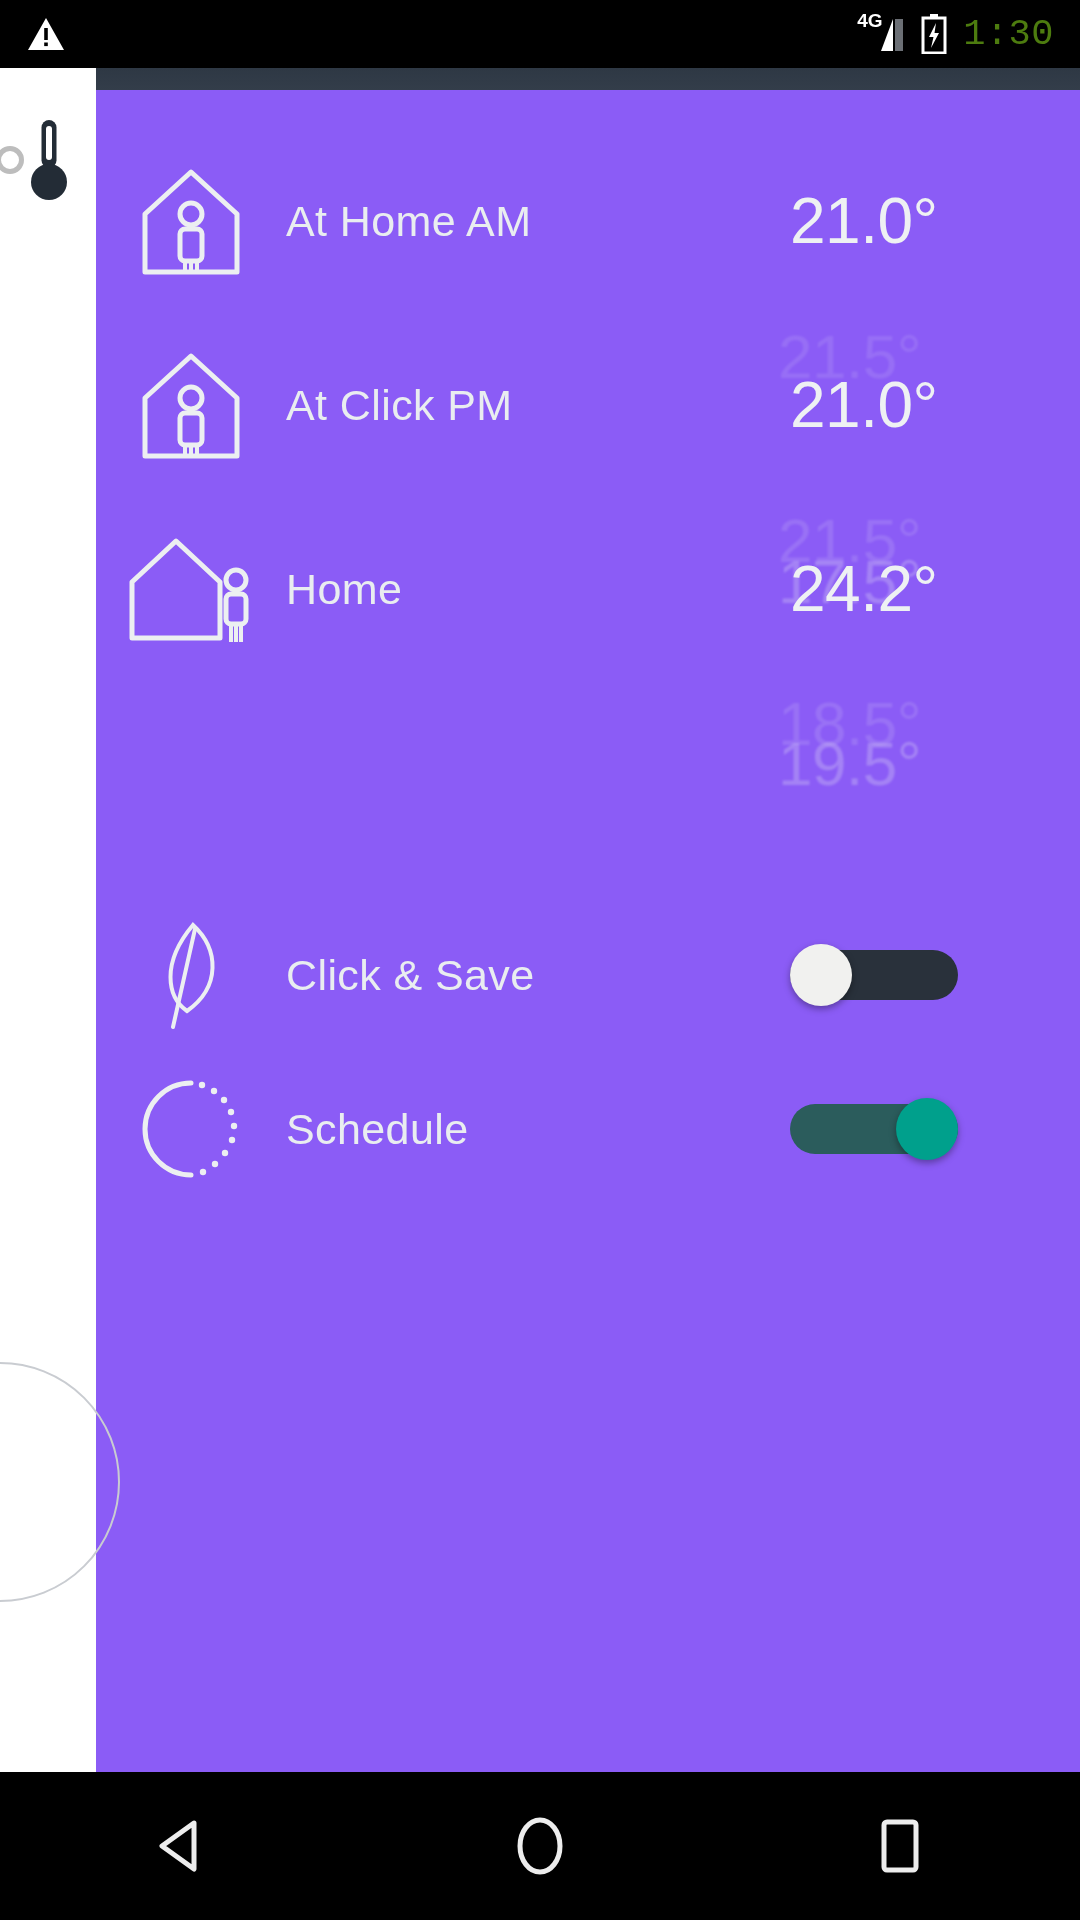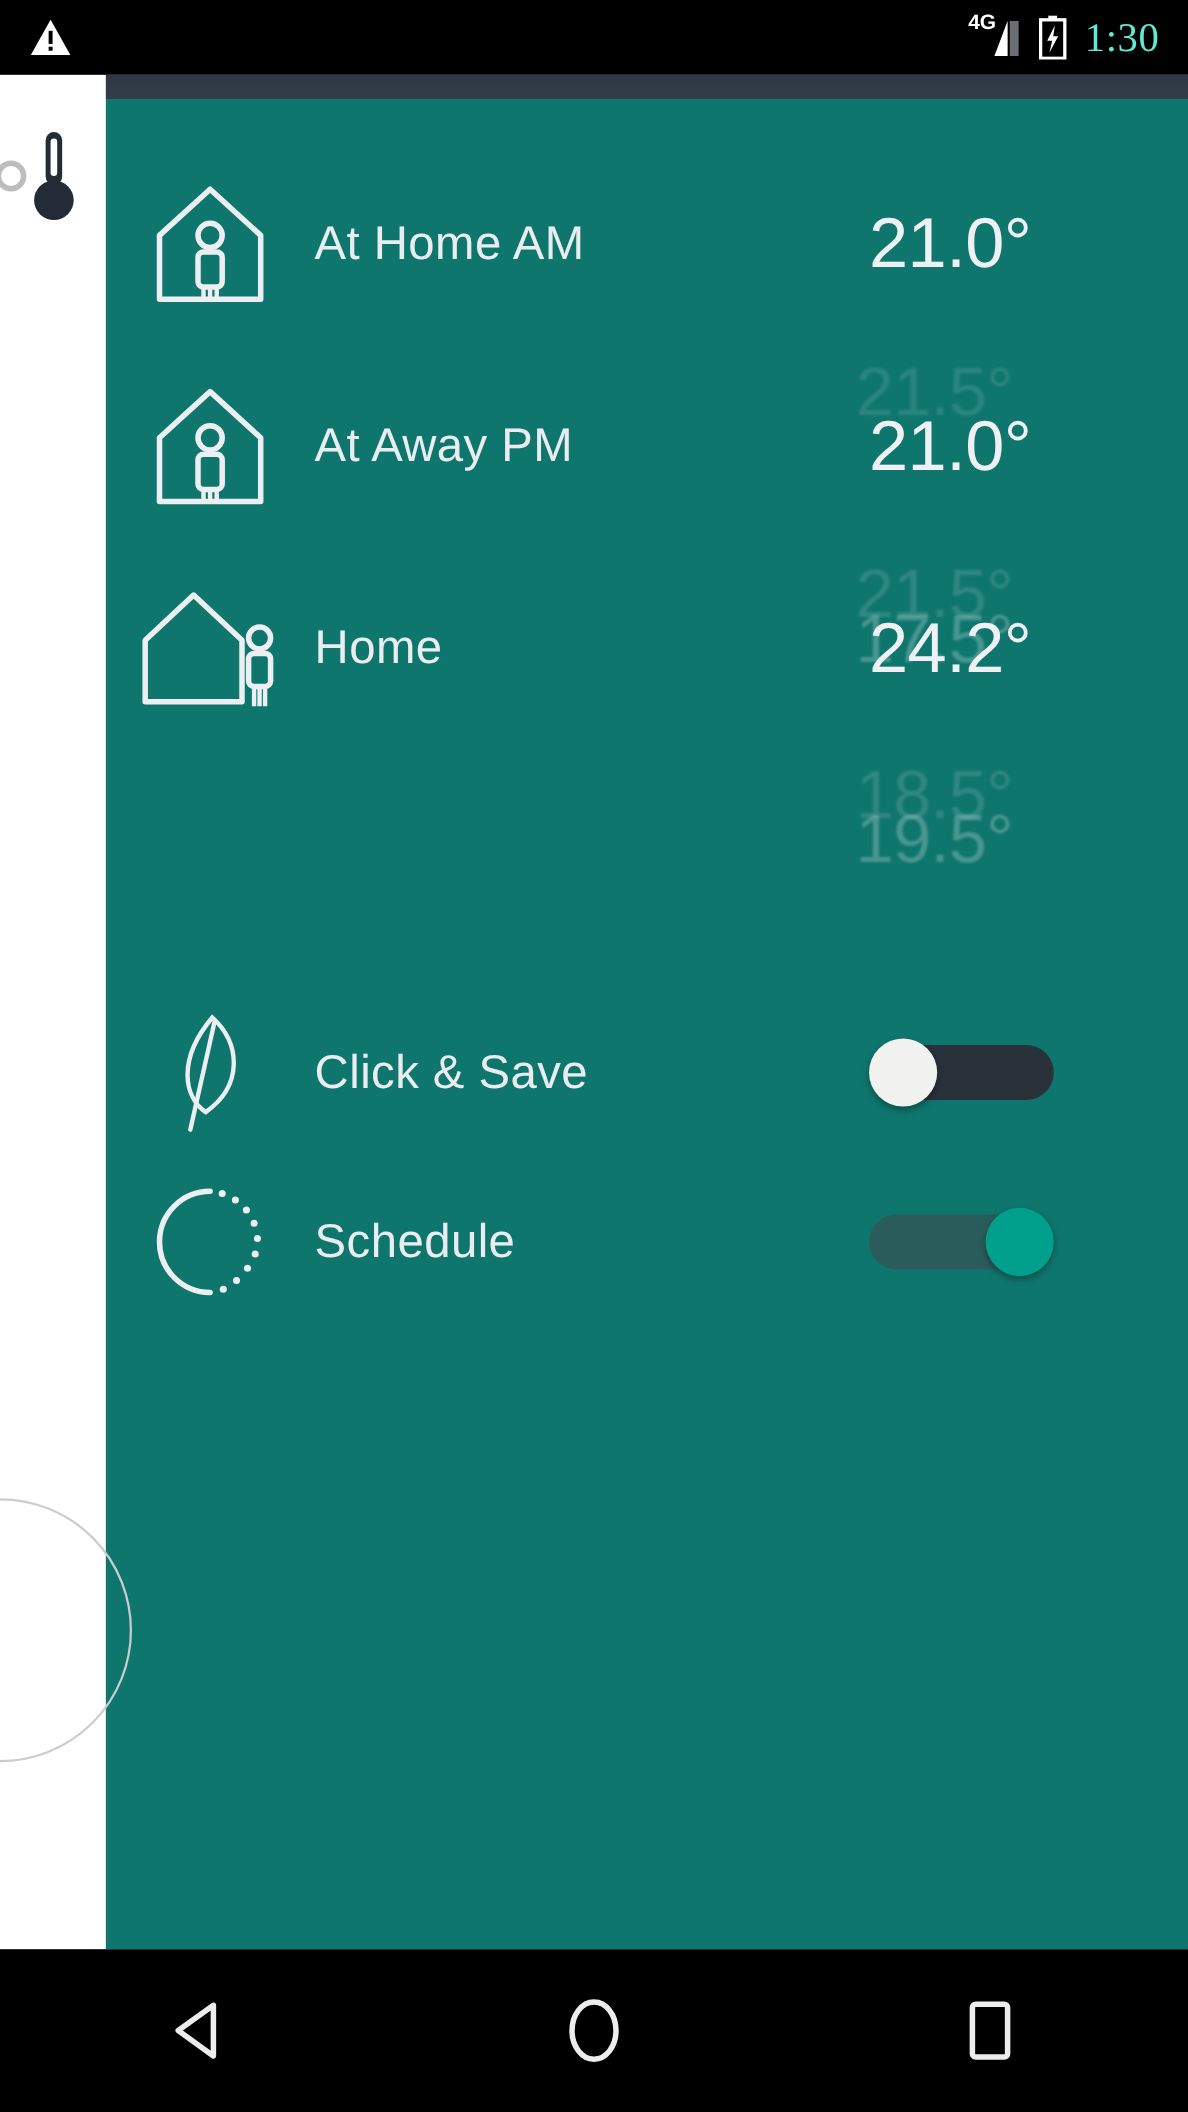--- a/index.html
+++ b/index.html
@@ -21,22 +21,22 @@
     position:absolute; top:0; left:0;
     width:1080px; height:68px;
     background:#000000;
     display:flex; align-items:center;
     padding:0 26px;
     z-index:40;
   }
   .sb-left{ display:flex; align-items:center; }
   .sb-right{ margin-left:auto; display:flex; align-items:center; gap:16px; }
   .sb-time{
-    color:#5eead4; font-size:37px; letter-spacing:0.5px;
-    font-family:Liberation Serif, serif;
+    color:#4d7c0f; font-size:37px; letter-spacing:0.5px;
+    font-family:Liberation Mono, monospace;
   }
   .warn-ico{ width:40px; height:36px; display:block; }
   .sig-wrap{ position:relative; width:46px; height:38px; }
   .sig-4g{
     position:absolute; top:-4px; left:-2px;
     color:#fff; font-size:19px; font-weight:bold; line-height:1;
   }
   .batt{ width:26px; height:40px; display:block; }
 
   
@@ -61,21 +61,21 @@
     left:-120px; bottom:170px;
     width:240px; height:240px;
     border:2px solid #c9ccd1;
     border-radius:50%;
   }
 
   
   .panel{
     position:absolute; top:68px; left:96px;
     width:984px; height:1704px;
-    background:#0f766e;
+    background:#8b5cf6;
     overflow:hidden;
     z-index:5;
   }
   .panel-topshade{
     position:absolute; top:0; left:0; width:100%; height:22px;
     background:linear-gradient(180deg,#2e3844 0%,#333d4a 100%);
   }
 
   
   .row{
@@ -219,21 +219,21 @@
 
     <div class="row" style="top:262px">
       <div class="row-ico">
         <svg width="108" height="115" viewBox="0 0 108 115">
           <path d="M8 50 L54 8 L100 50 L100 108 L8 108 Z" fill="none" stroke="#eceff1" stroke-width="5" stroke-linejoin="round"></path>
           <circle cx="54" cy="50" r="11" fill="none" stroke="#eceff1" stroke-width="5"></circle>
           <rect x="43" y="65" width="22" height="32" rx="5" fill="none" stroke="#eceff1" stroke-width="5"></rect>
           <path d="M48 97 L48 108 M60 97 L60 108 M54 97 L54 108" stroke="#eceff1" stroke-width="4"></path>
         </svg>
       </div>
-      <div class="row-label">At Away PM</div>
+      <div class="row-label">At Click PM</div>
       <div class="row-temp">21.0°</div>
     </div>
 
     <div class="row" style="top:446px">
       <div class="row-ico">
         <svg width="130" height="115" viewBox="0 0 130 115">
           <path d="M6 50 L50 9 L94 50 L94 106 L6 106 Z" fill="none" stroke="#eceff1" stroke-width="5" stroke-linejoin="round"></path>
           <circle cx="110" cy="48" r="10" fill="none" stroke="#eceff1" stroke-width="5"></circle>
           <rect x="100" y="62" width="20" height="30" rx="5" fill="none" stroke="#eceff1" stroke-width="5"></rect>
           <path d="M105 92 L105 110 M115 92 L115 110 M110 92 L110 110" stroke="#eceff1" stroke-width="4"></path>

